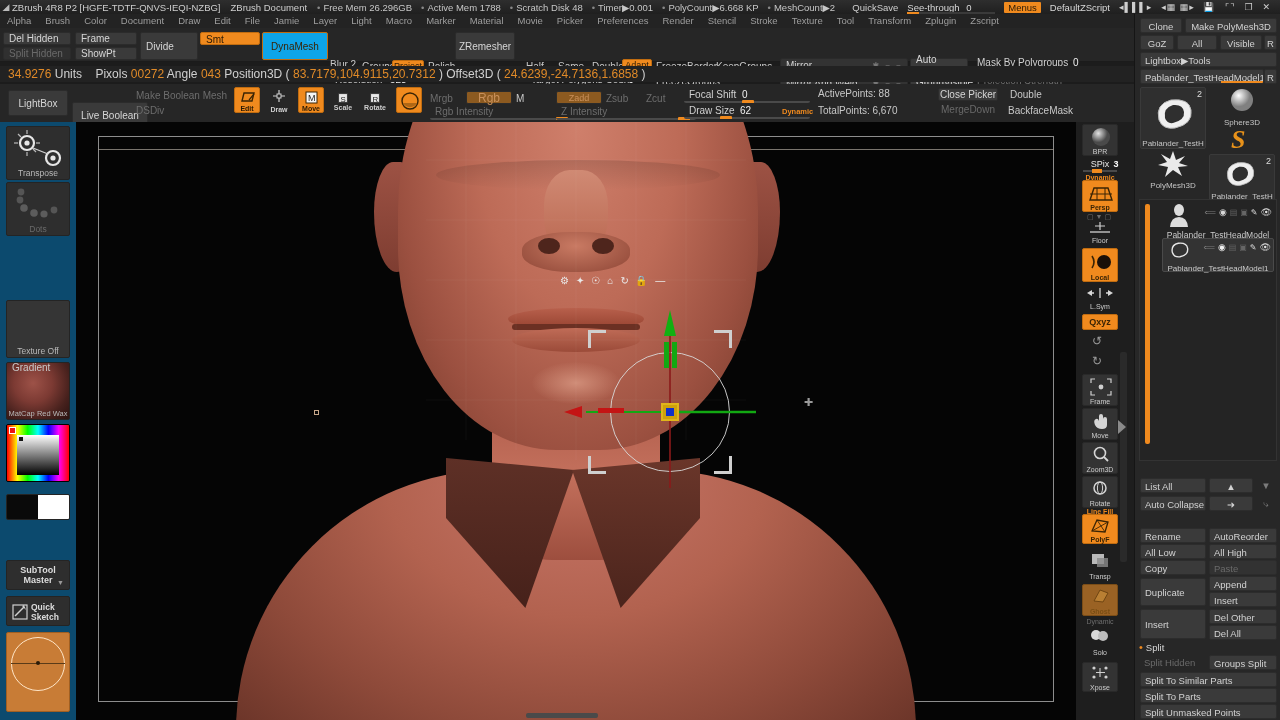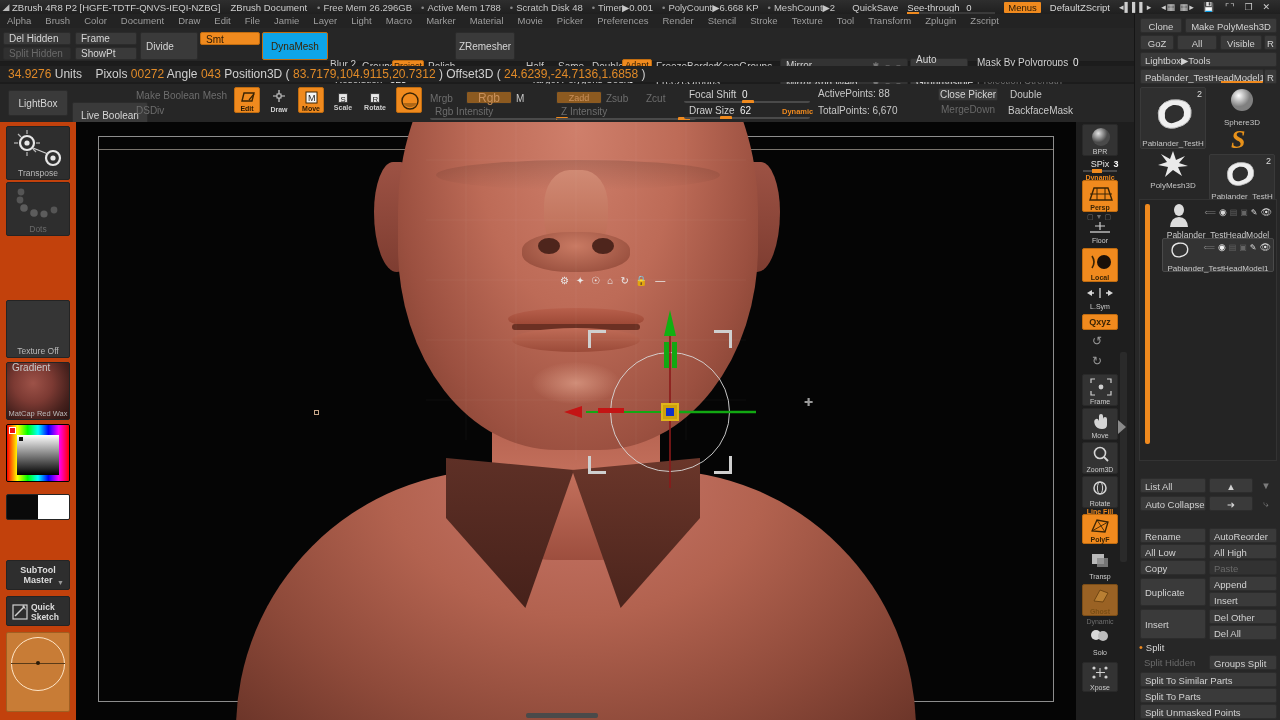--- a/index.html
+++ b/index.html
@@ -90,21 +90,21 @@
     position:absolute; width:26px; height:26px; background:#3a3a3a;
     border:1px solid #2b2b2b; border-radius:2px;
   }
   .ibtn.on{ background:#f08a1e; border-color:#c06c10;}
   .ibtn .cap{ position:absolute; bottom:0px; left:0; width:100%; text-align:center;
     font-size:7px; color:#2a1a05; font-weight:bold;}
   .ibtn:not(.on) .cap{ color:#cfcfcf; }
   .ibtn svg{ position:absolute; top:2px; left:5px;}
 
   
-  .lbar{ position:absolute; top:122px; left:0; width:76px; height:598px; background:#c2410c;}
+  .lbar{ position:absolute; top:122px; left:0; width:76px; height:598px; background:#0c4a6e;}
   .lcell{ position:absolute; left:6px; width:64px; background:#2e2e2e; border:1px solid #242424; border-radius:2px;}
   .lcap{ position:absolute; left:0; bottom:1px; width:100%; text-align:center; font-size:8.5px; color:#b9b9b9;}
   .lcap.dim{ color:#6a6a6a;}
 
   
   .rbar{ position:absolute; top:122px; left:1076px; width:58px; height:598px; background:#1e1e1e;}
   .rcell{ position:absolute; left:6px; width:36px; background:#333; border:1px solid #292929; border-radius:2px;}
   .rcell.on{ background:#f08a1e; border-color:#c06c10;}
   .rcell .rc{ position:absolute; bottom:0px; left:0; width:100%; text-align:center; font-size:7px; color:#cdcdcd;}
   .rcell.on .rc{ color:#3a2405; font-weight:bold;}
@@ -754,21 +754,21 @@
       </svg>
       <span class="num">2</span>
       <span class="tl">Pablander_TestH</span>
     </div>
 
     <div style="position:absolute;left:5px;top:188px;font-size:9.5px;color:#dcdcdc;">Subtool</div>
 
     <div class="pbtn" style="left:5px;top:464px;width:66px;height:15px;">List All</div>
     <div class="pbtn ctr" style="left:74px;top:464px;width:44px;height:15px;"><span>▲</span></div>
     <div class="pbtn ctr" style="left:120px;top:464px;width:22px;height:15px;background:transparent;border:none;color:#7b7b7b;"><span>▼</span></div>
-    <div class="pbtn" style="left:5px;top:482px;width:66px;height:15px;text-align:center;">Auto Collapse</div>
+    <div class="pbtn" style="left:5px;top:482px;width:66px;height:15px;">Auto Collapse</div>
     <div class="pbtn ctr" style="left:74px;top:482px;width:44px;height:15px;"><span>➜</span></div>
     <div class="pbtn ctr" style="left:120px;top:482px;width:22px;height:15px;background:transparent;border:none;color:#7b7b7b;"><span>⤷</span></div>
 
     <div class="pbtn" style="left:5px;top:514px;width:66px;height:15px;">Rename</div>
     <div class="pbtn" style="left:74px;top:514px;width:68px;height:15px;">AutoReorder</div>
     <div class="pbtn" style="left:5px;top:530px;width:66px;height:15px;">All Low</div>
     <div class="pbtn" style="left:74px;top:530px;width:68px;height:15px;">All High</div>
     <div class="pbtn" style="left:5px;top:546px;width:66px;height:15px;">Copy</div>
     <div class="pbtn dim" style="left:74px;top:546px;width:68px;height:15px;">Paste</div>
     <div class="pbtn" style="left:5px;top:564px;width:66px;height:28px;line-height:28px;">Duplicate</div>

